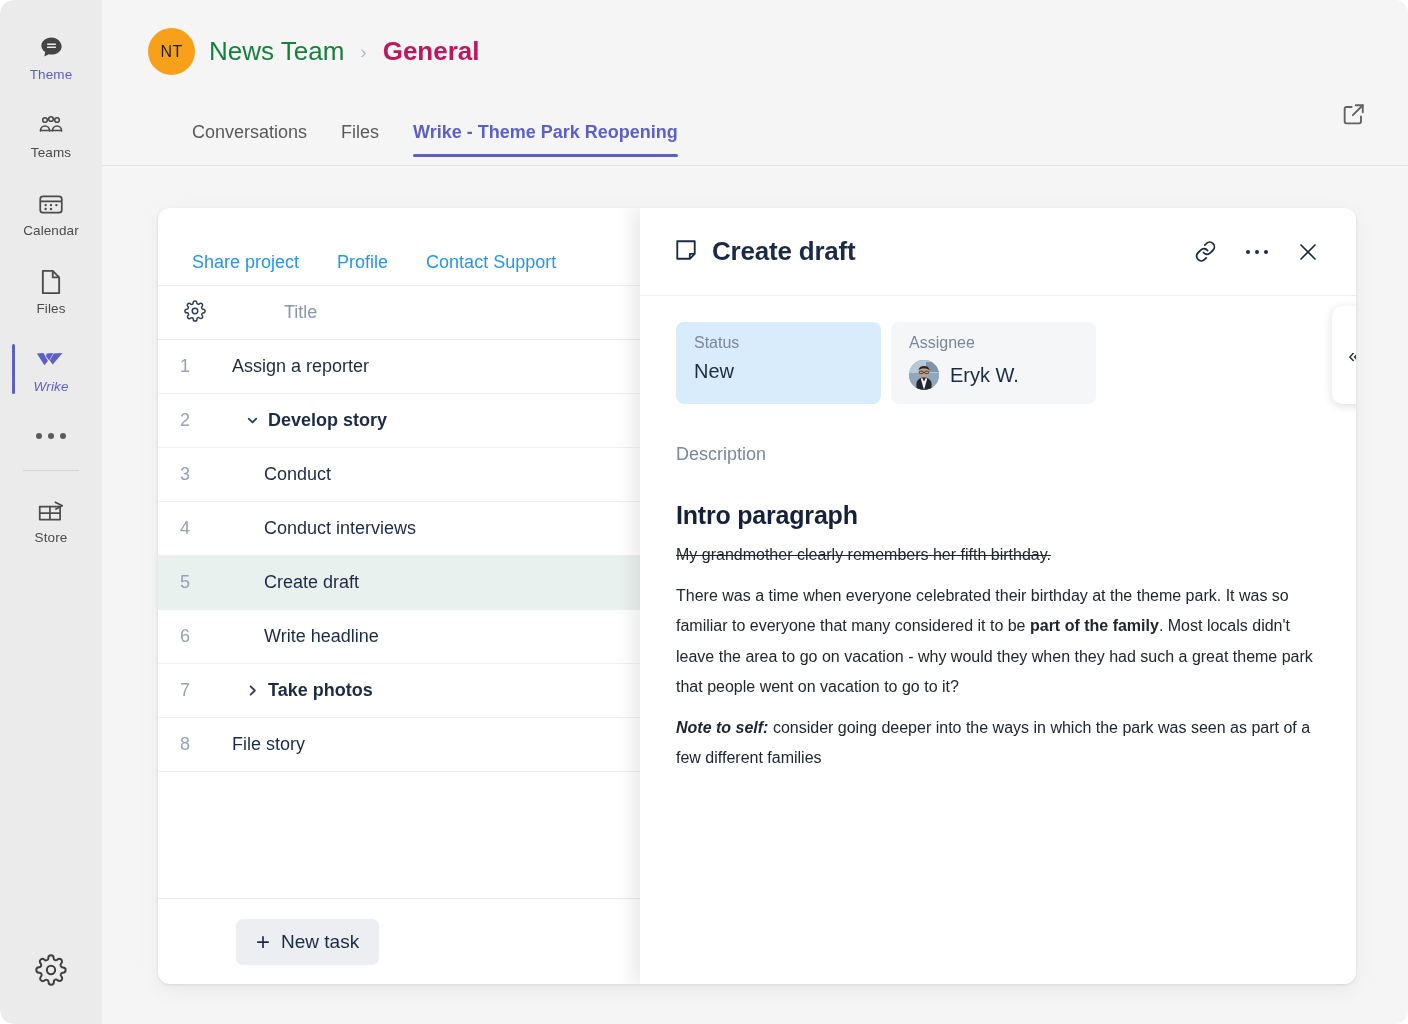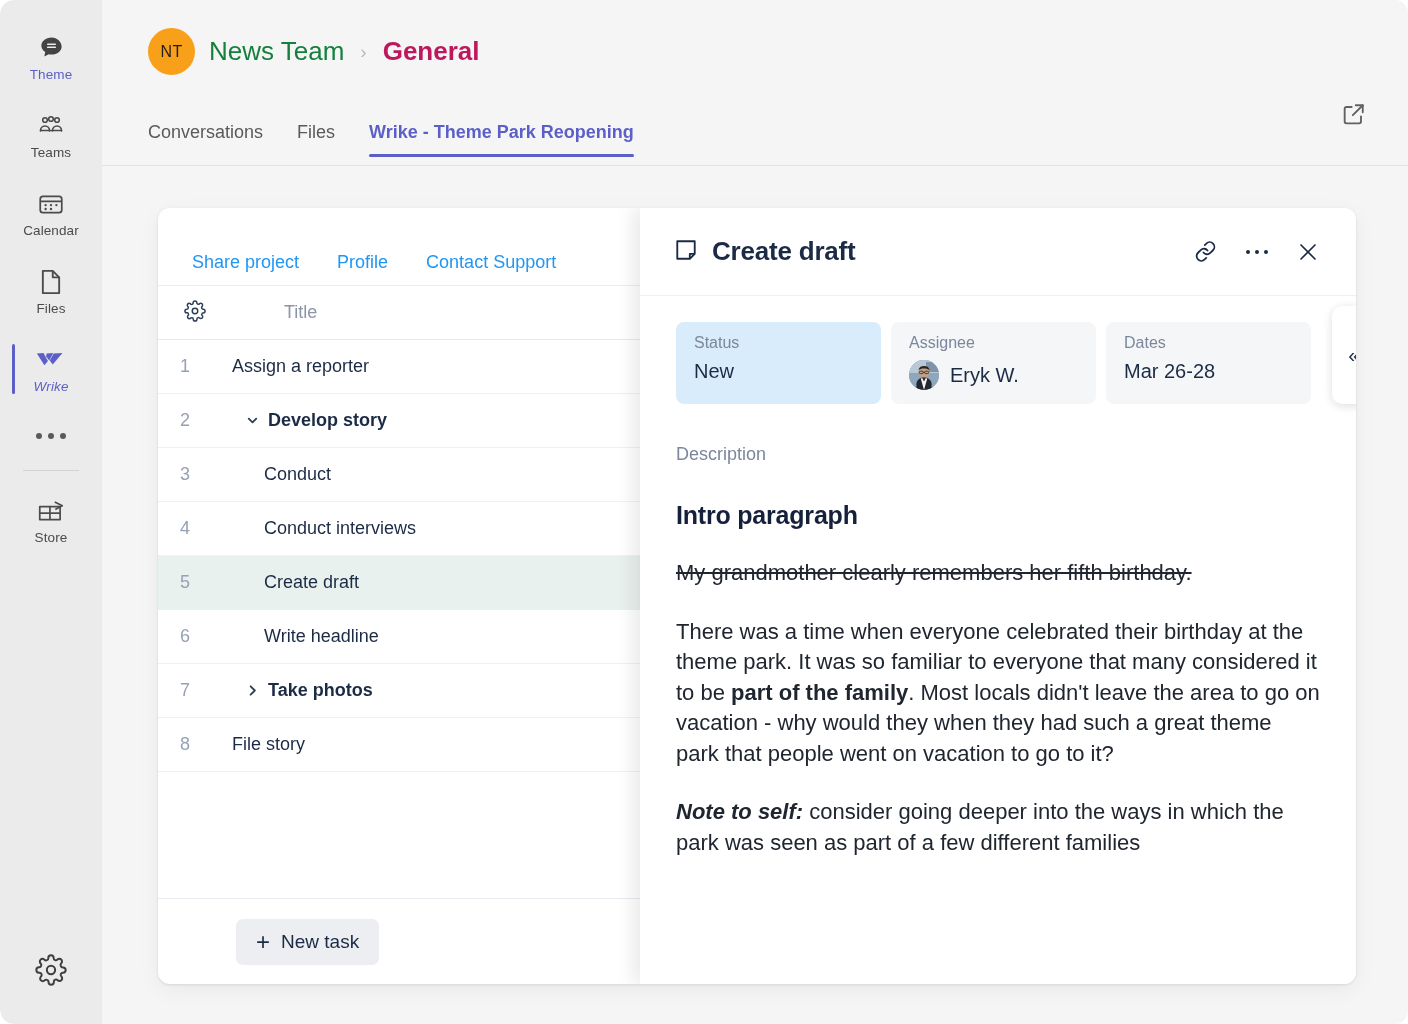--- a/index.html
+++ b/index.html
@@ -118,20 +118,21 @@
   .crumb-sep {
     color: #b9b9c6; font-size: 19px; margin: 0 2px; user-select: none;
   }
   .crumb-chan {
     font-size: 26px; color: #be185d; font-weight: 700;
   }
   .tabs {
     display: flex; align-items: flex-end; gap: 0;
     margin-top: 24px;
     height: 58px;
+    margin-left: 44px;
   }
   .tab {
     font-size: 18px;
     color: #5a5a5a;
     padding: 0 18px 16px 0;
     margin-right: 16px;
     cursor: pointer;
     position: relative;
     line-height: 1;
   }
@@ -295,22 +296,22 @@
 
   .desc-label {
     font-size: 18px; color: #7b879c;
     margin: 40px 0 0 0;
   }
   .desc-h {
     font-size: 25px; font-weight: 700; color: #15213a;
     margin: 36px 0 0 0; letter-spacing: -.2px;
   }
   .desc-p {
-    font-size: 22px; line-height: 30.5px; color: #20262f;
-    margin-top: 28px;
+    font-size: 16px; line-height: 30.5px; color: #20262f;
+    margin-top: 10px;
   }
   .desc-p.strike { text-decoration: line-through; }
   .desc-p b { font-weight: 700; }
   .desc-p .bi { font-weight: 700; font-style: italic; }
 </style>
 </head>
 <body>
 
 <div id="app">
 
@@ -608,24 +609,20 @@
                       <path d="M14.2 12.4h1.4" stroke="#20252b" stroke-width=".8"></path>
                       <path d="M15 17.6c4.3 0 7.2 2.6 7.6 6.4v6H7.4v-6c.4-3.8 3.3-6.4 7.6-6.4z" fill="#23262d"></path>
                       <path d="M13.2 18.1 15 21.6l1.8-3.5 1.4.6L15 30l-3.2-11.3z" fill="#f2f3f5"></path>
                       <path d="M14.3 18 15 19.4 15.7 18l-.7-.5z" fill="#8c2630"></path>
                     </svg>
                   </span>
                   <span>Eryk W.</span>
                 </div>
               </div>
 
-              <div class="chip dates">
-                <div class="k">Dates</div>
-                <div class="v">Mar 26-28</div>
-              </div>
             </div>
 
             <div class="collapse-tab">
               <span>«</span>
             </div>
 
             <div class="desc-label">Description</div>
 
             <div class="desc-h">Intro paragraph</div>
 

